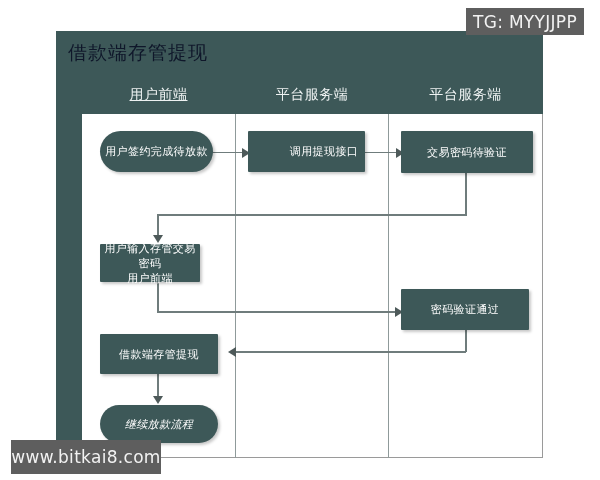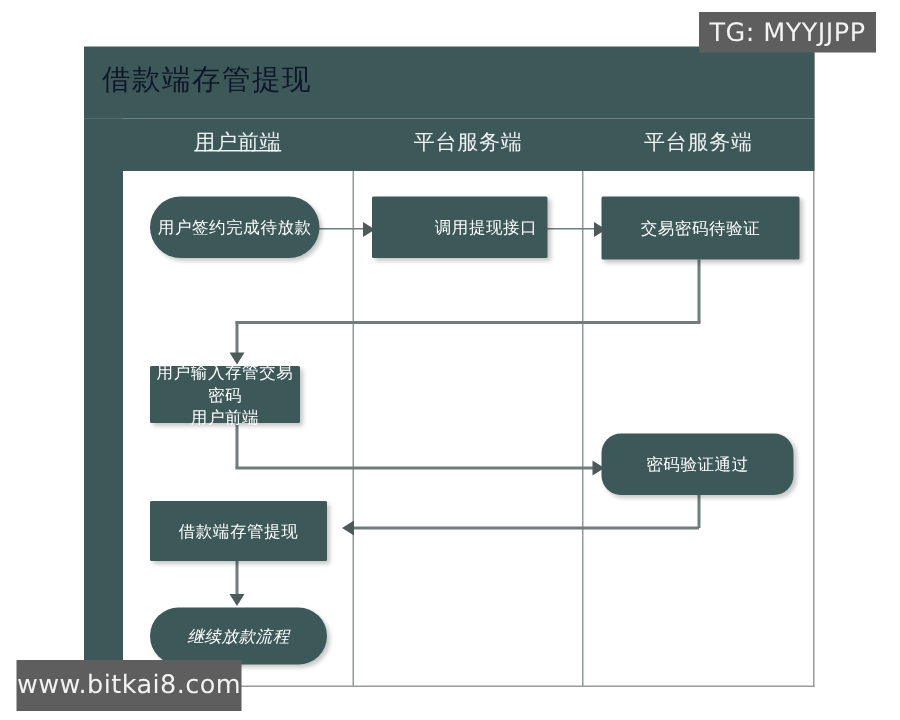--- a/index.html
+++ b/index.html
@@ -172,21 +172,21 @@
 
   <div class="node rect" style="left:192px;top:100px;width:117px;height:41px;padding-left:35px;">调用提现接口</div>
 
   <div class="node rect" style="left:345px;top:100px;width:132px;height:42px;">交易密码待验证</div>
 
   <div class="node rect" style="left:44px;top:213px;width:100px;height:38px;flex-direction:column;">
     <span>用户输入存管交易密码</span>
     <span>用户前端</span>
   </div>
 
-  <div class="node rect" style="left:345px;top:258px;width:128px;height:41px;border-radius:13px;">密码验证通过</div>
+  <div class="node rect" style="left:345px;top:258px;width:128px;height:41px;">密码验证通过</div>
 
   <div class="node rect" style="left:44px;top:303px;width:118px;height:40px;">借款端存管提现</div>
 
   <div class="node pill" style="left:44px;top:374px;width:118px;height:38px;font-style:italic;">继续放款流程</div>
 
 </div>
 
 <div class="watermark" id="watermark-tg">TG: MYYJJPP</div>
 <div class="watermark" id="watermark-site">www.bitkai8.com</div>
 

